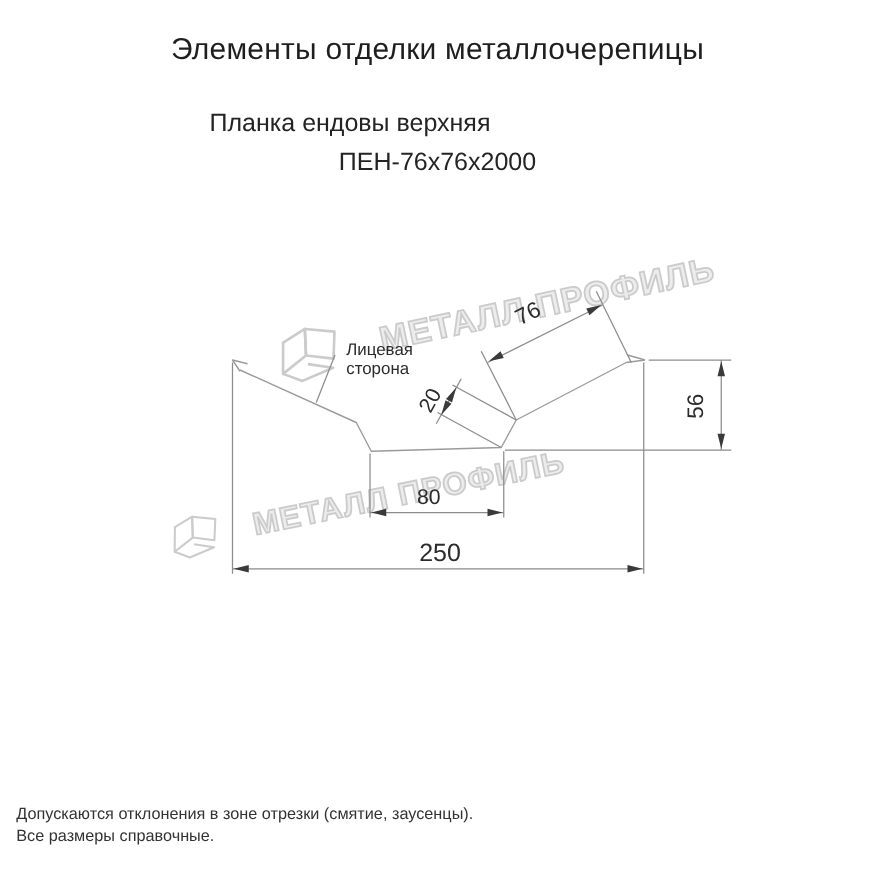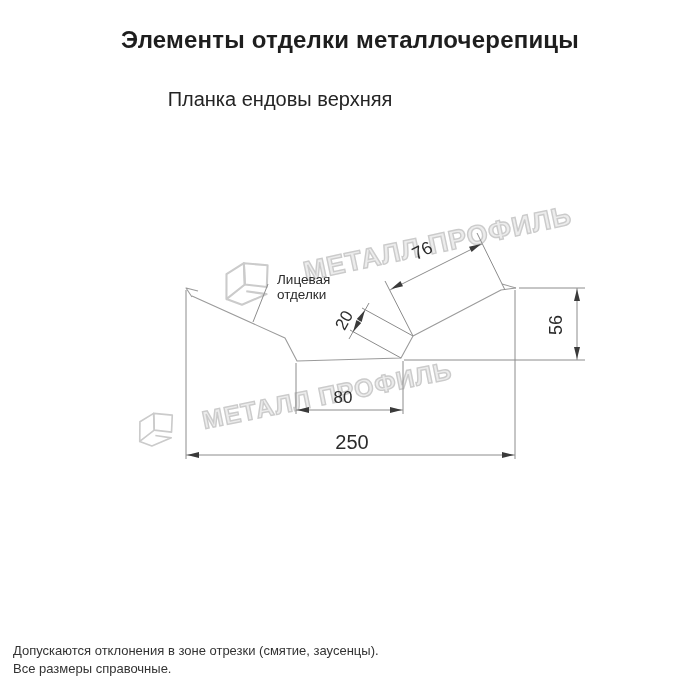--- a/index.html
+++ b/index.html
@@ -2,21 +2,21 @@
 <html><head>
 <meta charset="utf-8">
 <style>
   html,body{margin:0;padding:0;background:#fff;}
   .canvas{
     position:relative;width:700px;height:700px;background:#ffffff;overflow:hidden;
     font-family:"Liberation Sans","DejaVu Sans",sans-serif;color:#2b2b2b;
   }
   .title{
     position:absolute;top:26px;left:0;width:700px;text-align:center;
-    font-size:24px;font-weight:bold;color:#1e1e1e;letter-spacing:.2px;
+    font-size:24px;font-weight:normal;color:#1e1e1e;letter-spacing:.2px;
   }
   .subtitle{
     position:absolute;top:88px;left:0;width:560px;text-align:center;
     font-size:20px;font-weight:400;color:#242424;
   }
   .model{
     position:absolute;top:119px;left:0;width:700px;text-align:center;
     font-size:20px;font-weight:400;color:#242424;
   }
   
@@ -51,20 +51,21 @@
     position:absolute;left:13px;top:642px;font-size:13px;line-height:18px;color:#333;
   }
 </style>
 </head>
 <body>
 
 <div class="canvas">
 
   <div class="title">Элементы отделки металлочерепицы</div>
   <div class="subtitle">Планка ендовы верхняя</div>
+  <div class="model">ПЕН-76х76х2000</div>
 
   <div class="wm wm-top">
     <svg class="wm-logo" width="84" height="54" viewBox="0 0 96 60" aria-hidden="true">
       <path d="M12 42 L18 14 L40 6 L36 30 Z"></path>
       <path d="M40 6 L66 14 L60 38 L36 30 Z"></path>
       <path d="M12 42 L28 52 L58 46 L36 38"></path>
     </svg>
     <span class="wm-text">МЕТАЛЛ ПРОФИЛЬ</span>
   </div>
 
@@ -125,21 +126,21 @@
 
     <text class="d250" x="352" y="449" text-anchor="middle">250</text>
     <text class="d80" x="343" y="403" text-anchor="middle">80</text>
     <text class="d56" transform="translate(562 325) rotate(-90)" text-anchor="middle">56</text>
     <text class="d76" transform="translate(425 256) rotate(-26.5)" text-anchor="middle">76</text>
     <text class="d20" transform="translate(349 323) rotate(-61)" text-anchor="middle">20</text>
   </svg>
 
   <div class="face-label">
     <div>Лицевая</div>
-    <div>отделки</div>
+    <div>сторона</div>
   </div>
 
   <div class="notes">
     <div>Допускаются отклонения в зоне отрезки (смятие, заусенцы).</div>
     <div>Все размеры справочные.</div>
   </div>
 
 </div>
 
 </body></html>

